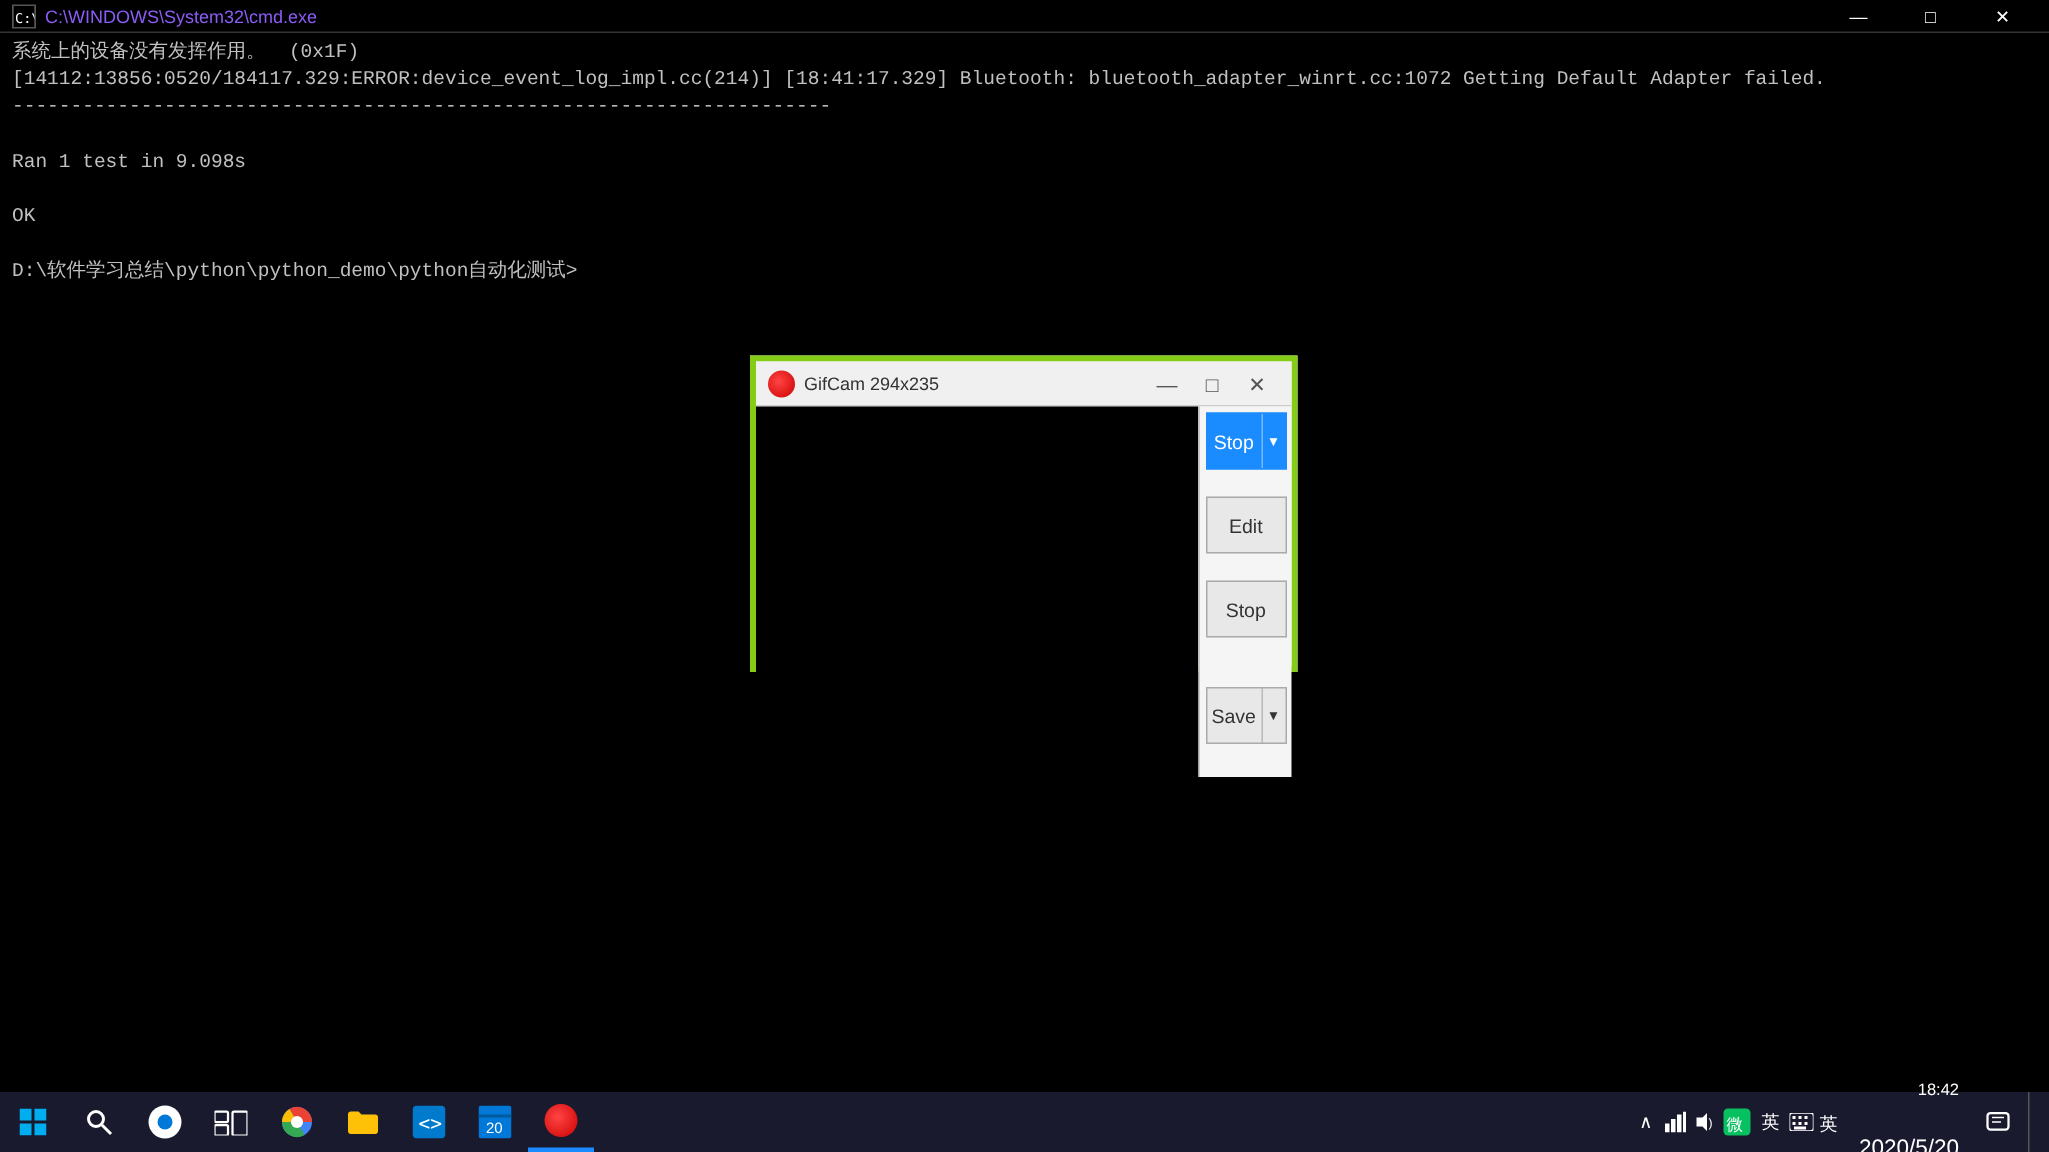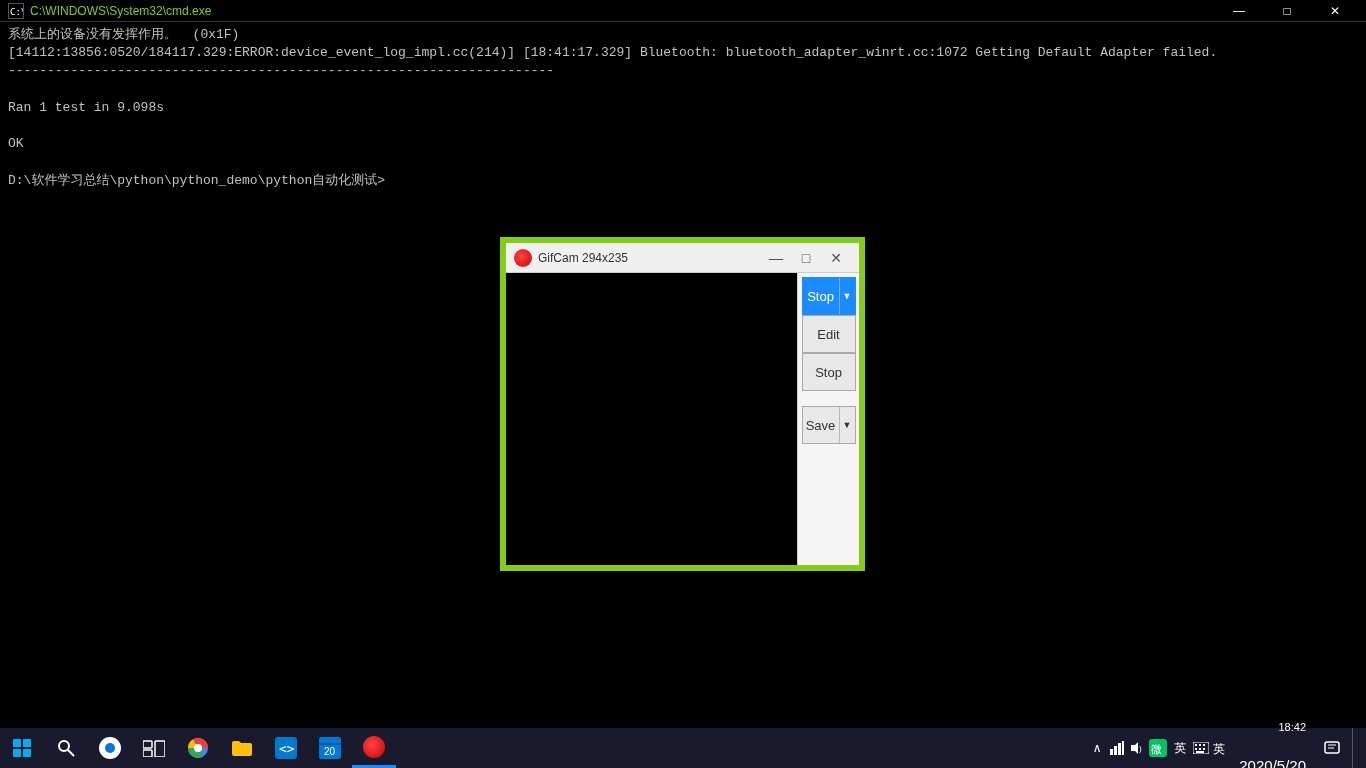--- a/index.html
+++ b/index.html
@@ -39,21 +39,21 @@
       margin-right: 6px;
       background: #555;
       display: flex;
       align-items: center;
       justify-content: center;
       font-size: 10px;
       color: #fff;
     }
 
     .cmd-titlebar-title {
-      color: #84cc16;
+      color: #8b5cf6;
       font-size: 12px;
       font-family: 'Segoe UI', sans-serif;
       flex: 1;
     }
 
     .cmd-titlebar-controls {
       display: flex;
       gap: 2px;
     }
 
@@ -81,23 +81,23 @@
       white-space: pre-wrap;
       word-break: break-all;
     }
 
     
     .gifcam-window {
       position: absolute;
       top: 237px;
       left: 500px;
       width: 365px;
-      height: 334px;
+      height: 211px;
       background: #fff;
-      border: 6px solid #84cc16;
+      border: 4px solid #84cc16;
       box-shadow: 2px 2px 8px rgba(0,0,0,0.5);
       display: flex;
       flex-direction: column;
     }
 
     .gifcam-titlebar {
       height: 30px;
       background: #f0f0f0;
       display: flex;
       align-items: center;
@@ -146,21 +146,21 @@
       background: #000;
     }
 
     .gifcam-sidebar {
       width: 62px;
       background: #f5f5f5;
       display: flex;
       flex-direction: column;
       align-items: center;
       padding: 4px;
-      gap: 0;
+      gap: 18px;
       border-left: 1px solid #ccc;
     }
 
     .gif-btn {
       width: 54px;
       height: 38px;
       border: 1px solid #aaa;
       background: #e8e8e8;
       cursor: pointer;
       display: flex;

